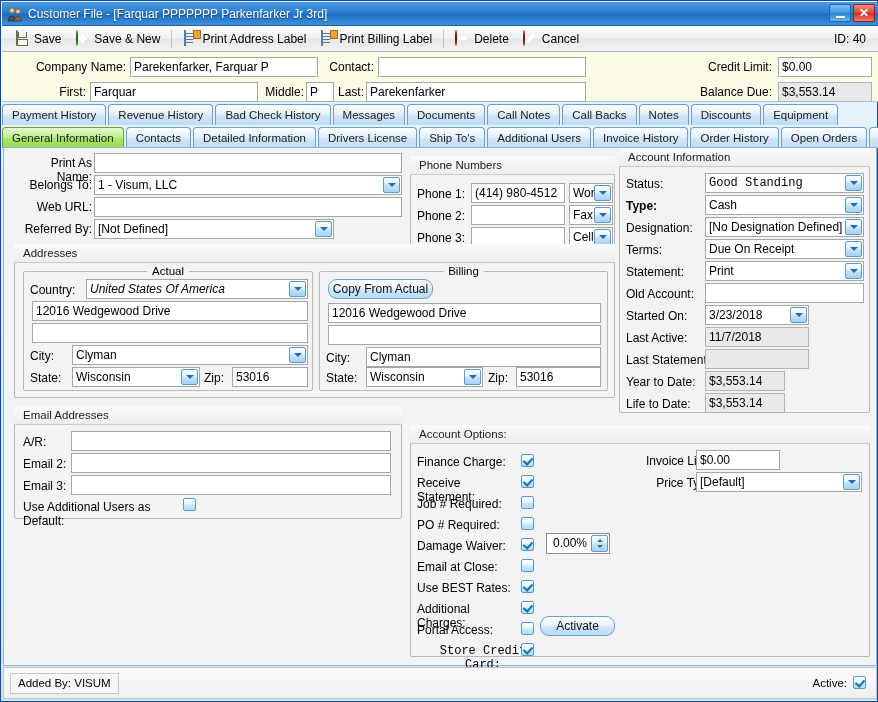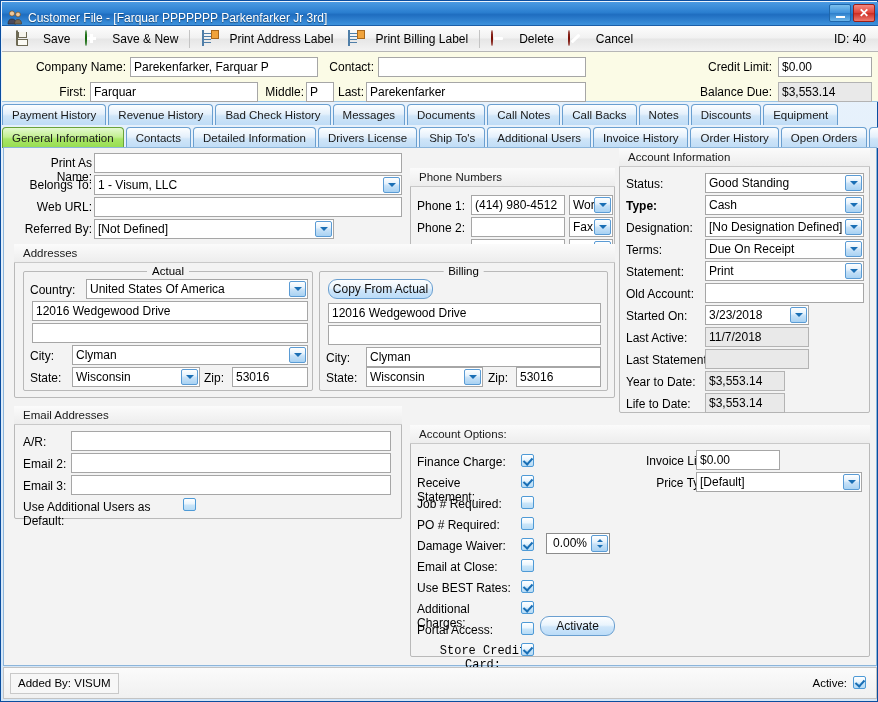--- a/index.html
+++ b/index.html
@@ -20,21 +20,21 @@
     width: 878px; height: 702px;
     box-sizing: border-box;
     border: 1px solid #0a4d9e;
     background: linear-gradient(180deg,#eaf3fc 0%, #d3e6f8 100%);
   }
   .titlebar {
     position: absolute; left: 1px; top: 1px;
     width: 876px; height: 24px;
     background: linear-gradient(180deg,#4a9ae2 0%, #2b7fd0 45%, #1f6dc0 55%, #3d92dc 100%);
     border-bottom: 1px solid #1b5ea8;
-    display: flex; align-items: flex-end;
+    display: flex; align-items: center;
     box-sizing: border-box;
     padding-left: 5px;
   }
   .title-icon {
     width: 16px; height: 16px;
     margin-right: 5px;
     position: relative;
     flex: none;
   }
   .title-text {
@@ -73,21 +73,21 @@
     width: 876px; height: 26px;
     background: linear-gradient(180deg,#fdfdfd 0%,#f1f1f1 48%,#e6e6e6 52%,#f3f3f3 100%);
     border-bottom: 1px solid #b6b6b6;
     display: flex; align-items: center;
     box-sizing: border-box;
     padding: 0 6px;
   }
   .tb-item {
     display: flex; align-items: center;
     height: 22px; padding: 0 7px;
-    gap: 12px;
+    gap: 3px;
     white-space: nowrap;
     cursor: default;
     font-size: 12px;
   }
   .tb-sep {
     width: 1px; height: 18px;
     background: #c4c4c4;
     margin: 0 4px;
   }
   .tb-id {
@@ -532,40 +532,40 @@
 
     <div class="fld-label" style="left:10px; top:52px; width:78px;">Web URL:</div>
     <div class="tbox" style="left:90px; top:49px; width:308px;"></div>
 
     <div class="fld-label" style="left:10px; top:74px; width:78px;">Referred By:</div>
     <div class="combo" style="left:90px; top:71px; width:240px;">
       <span>[Not Defined]</span>
       <span class="arrow"></span>
     </div>
 
-    <div class="group" style="left:406px; top:20px; width:205px; height:90px;">
+    <div class="group" style="left:406px; top:8px; width:205px; height:90px;">
       <div class="gtitle">Phone Numbers</div>
       <div id="phone-rows">
           <div class="fld-label" style="left: 6px; top: 30px; width: 56px; text-align: left;">Phone 1:</div>
           <div class="tbox" style="left: 60px; top: 26px; width: 94px;">(414) 980-4512</div>
           <div class="combo" style="left: 158px; top: 26px; width: 44px;"><span>Work</span><span class="arrow"></span></div>
           <div class="fld-label" style="left: 6px; top: 52px; width: 56px; text-align: left;">Phone 2:</div>
           <div class="tbox" style="left: 60px; top: 48px; width: 94px;"></div>
           <div class="combo" style="left: 158px; top: 48px; width: 44px;"><span>Fax</span><span class="arrow"></span></div>
           <div class="fld-label" style="left: 6px; top: 74px; width: 56px; text-align: left;">Phone 3:</div>
           <div class="tbox" style="left: 60px; top: 70px; width: 94px;"></div>
           <div class="combo" style="left: 158px; top: 70px; width: 44px;"><span>Cell</span><span class="arrow"></span></div>
         </div>
     </div>
 
     <div class="group" style="left:615px; top:0; width:251px; height:265px;">
       <div class="gtitle">Account Information</div>
 
       <div class="fld-label" style="left:6px; top:28px; width:86px; text-align:left;">Status:</div>
-      <div class="combo" style="left:85px; top:24px; width:159px;">
+      <div class="combo" style="left:85px; top:24px; width:159px;font-family:Liberation Mono, monospace;">
         <span>Good Standing</span>
         <span class="arrow"></span>
       </div>
 
       <div class="fld-label" style="left:6px; top:50px; width:86px; text-align:left;font-weight:bold;">Type:</div>
       <div class="combo" style="left:85px; top:46px; width:159px;">
         <span>Cash</span>
         <span class="arrow"></span>
       </div>
 
@@ -608,21 +608,21 @@
       <div class="fld-label" style="left:6px; top:248px; width:86px; text-align:left;">Life to Date:</div>
       <div class="tbox ro" style="left:85px; top:244px; width:80px;">$3,553.14</div>
     </div>
 
     <div class="group" style="left:10px; top:96px; width:601px; height:154px;">
       <div class="gtitle">Addresses</div>
 
       <div class="fset" style="left:8px; top:26px; width:290px; height:120px;">
         <div class="fcap">Actual</div>
         <div class="fld-label" style="left:6px; top:11px; width:56px; text-align:left;">Country:</div>
-        <div class="combo" style="left:62px; top:7px; width:222px;">
+        <div class="combo" style="left:62px; top:7px; width:222px;font-style:italic;">
           <span>United States Of America</span>
           <span class="arrow"></span>
         </div>
         <div class="tbox" style="left:8px; top:29px; width:276px;">12016 Wedgewood Drive</div>
         <div class="tbox" style="left:8px; top:51px; width:276px;"></div>
         <div class="fld-label" style="left:6px; top:77px; width:36px; text-align:left;">City:</div>
         <div class="combo" style="left:48px; top:73px; width:236px;">
           <span>Clyman</span>
           <span class="arrow"></span>
         </div>

